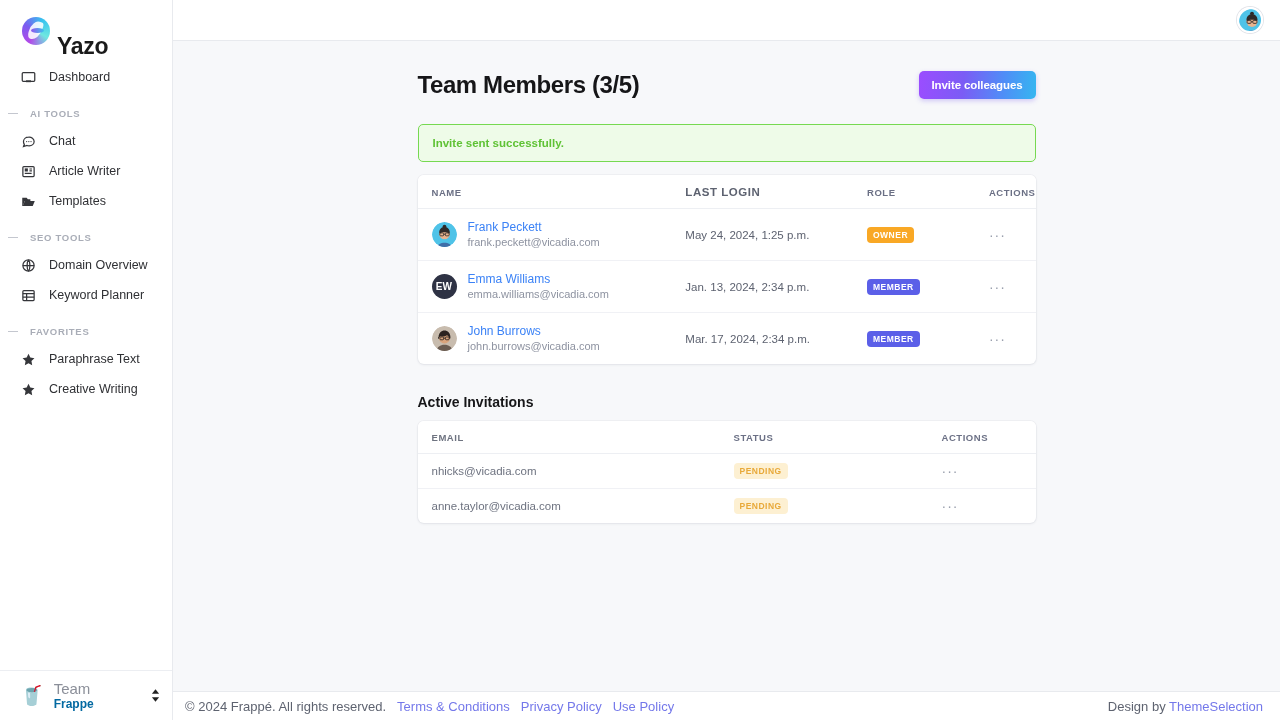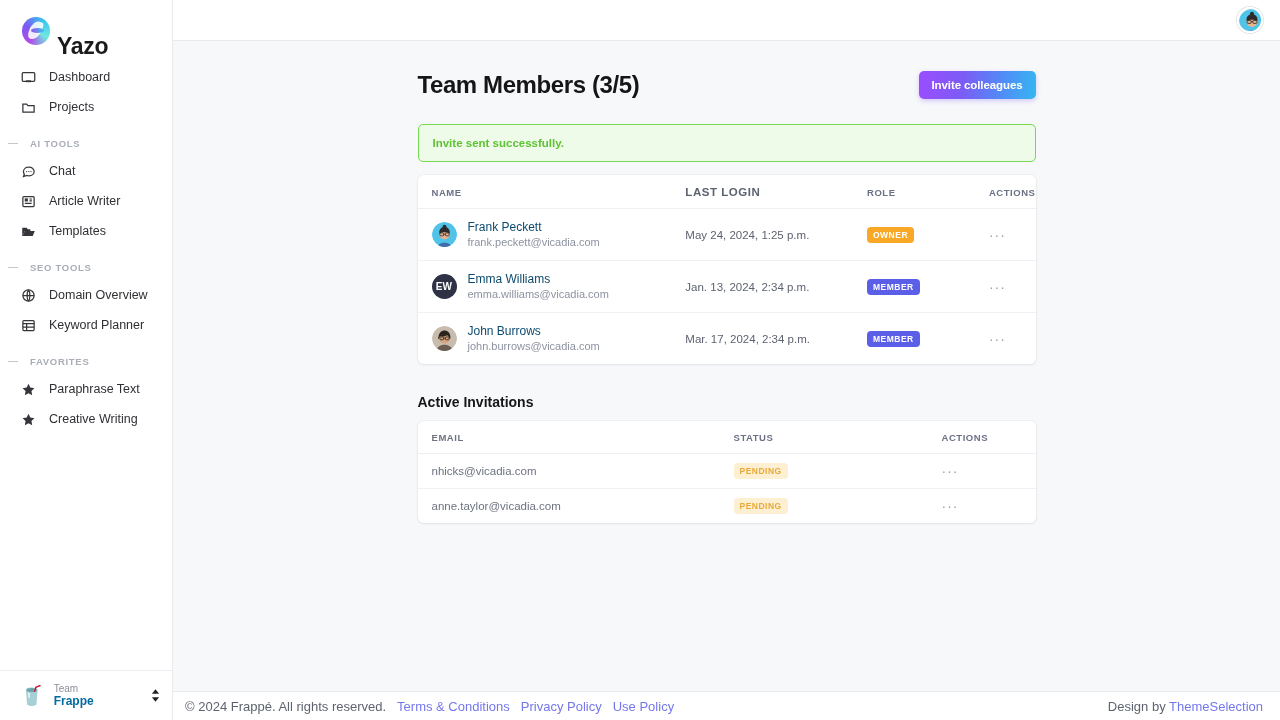--- a/index.html
+++ b/index.html
@@ -36,21 +36,21 @@
   .nav-section .dash { width: 10px; height: 1px; background: #c4c7cf; flex: 0 0 10px; }
   .nav-section span { font-size: 9.5px; letter-spacing: 0.7px; color: #a9adb7; font-weight: bold; }
 
   .team-switch {
     position: absolute; bottom: 0; left: 0; right: 0; height: 50px;
     display: flex; align-items: center; gap: 10px; padding: 0 12px 0 20px;
     border-top: 1px solid #eceef2; background: #fff; cursor: pointer;
   }
   .team-emoji { font-size: 19px; line-height: 1; flex: 0 0 22px; }
   .team-meta { flex: 1; line-height: 1.18; }
-  .team-label { font-size: 10px; color: #8b8f99; }
+  .team-label { font-size: 15px; color: #8b8f99; }
   .team-name { font-size: 12px; font-weight: bold; color: #0369a1; }
   .team-caret { color: #222; font-size: 11px; line-height: 1; display:flex; flex-direction:column; }
 
   
   .main { flex: 1; position: relative; display: flex; flex-direction: column; height: 720px; }
   .topbar {
     height: 41px; background: #fff; border-bottom: 1px solid #e8eaee;
     display: flex; align-items: center; justify-content: flex-end; padding-right: 17px;
     flex: 0 0 41px;
   }
@@ -91,21 +91,21 @@
   .c-login { width: 182px; color: #5d6270; font-size: 11.5px; }
   .c-role { width: 104px; }
   .c-act { text-align: left; padding-left: 18px; }
 
   .th-name { padding-left: 14px !important; }
   .th-act { padding-left: 18px !important; }
 
   .person { display: flex; align-items: center; gap: 11px; padding: 10px 0; }
   .av { width: 25px; height: 25px; border-radius: 50%; overflow: hidden; flex: 0 0 25px; position: relative; }
   .av-initials { background: #2e3244; color: #fff; font-size: 10px; font-weight: bold; display: flex; align-items: center; justify-content: center; letter-spacing: 0.3px; text-align: center; }
-  .pname { font-size: 12px; color: #0c4a6e; line-height: 1.35; }
+  .pname { font-size: 12px; color: #3b82f6; line-height: 1.35; }
   .pmail { font-size: 11px; color: #8e93a1; line-height: 1.35; }
 
   .badge {
     display: inline-block; font-size: 8.5px; font-weight: bold; letter-spacing: 0.5px;
     border-radius: 4px; padding: 3px 6px; color: #fff;
   }
   .badge-owner { background: #f9a825; }
   .badge-member { background: #5b5fe8; }
   .badge-pending { background: #fdf0d2; color: #e8a93a; }
 
@@ -154,28 +154,20 @@
       <div class="nav-item">
         <span class="nav-ico">
           <svg width="15" height="15" viewBox="0 0 24 24" fill="none" stroke="currentColor" stroke-width="2">
             <rect x="2" y="4" width="20" height="14" rx="1.5"></rect>
               <path d="M8 18h8" stroke-width="3"></path>
           </svg>
         </span>
         <span>Dashboard</span>
       </div>
 
-      <div class="nav-item">
-        <span class="nav-ico">
-          <svg width="15" height="15" viewBox="0 0 24 24" fill="none" stroke="currentColor" stroke-width="2">
-            <path d="M3 6.5h6l2 2.5h10v10.5H3z"></path>
-          </svg>
-        </span>
-        <span>Projects</span>
-      </div>
 
       <div class="nav-section">
         <i class="dash"></i>
         <span>AI TOOLS</span>
       </div>
       <div class="nav-item">
         <span class="nav-ico">
           <svg width="15" height="15" viewBox="0 0 24 24" fill="none" stroke="currentColor" stroke-width="2">
             <path d="M21 12a8 7 0 0 1-8 7 9 9 0 0 1-3.4-.6L4 20l1.3-3.4A7 7 0 0 1 4 12a8 7 0 0 1 8-7 8 7 0 0 1 9 7z"></path>
             <circle cx="9" cy="12" r="1" fill="currentColor" stroke="none"></circle>

